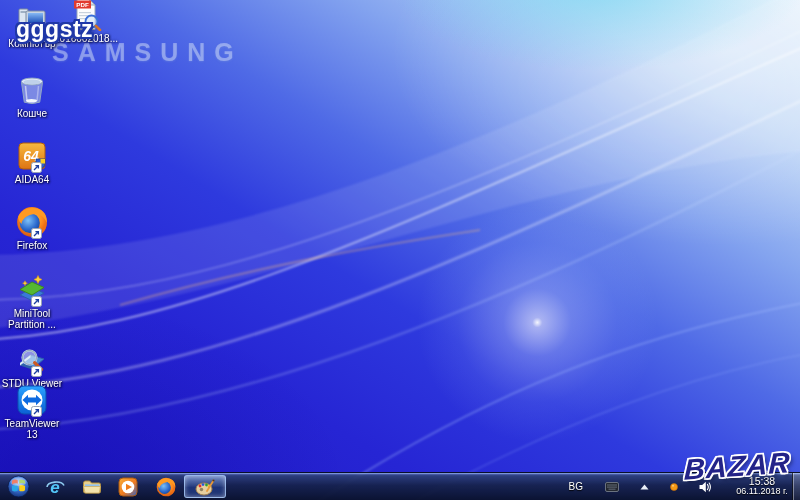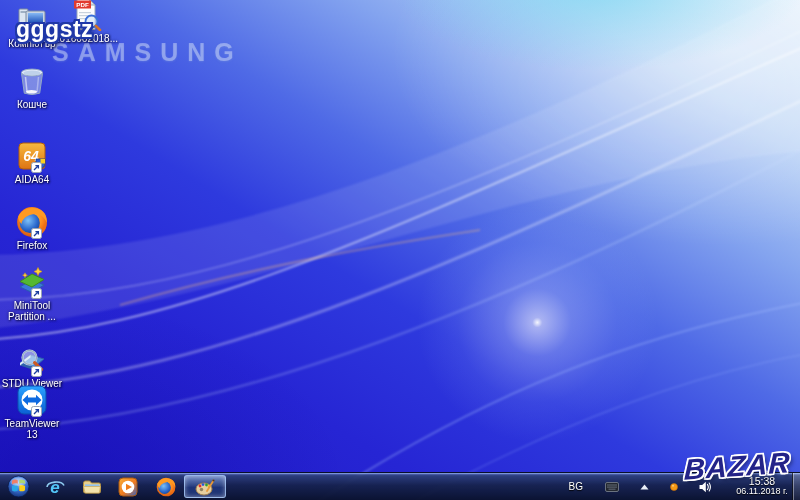--- a/index.html
+++ b/index.html
@@ -167,21 +167,21 @@
         <rect x="9" y="14" width="12" height="1.2" fill="#c8d2dc"></rect>
         <rect x="9" y="17" width="12" height="1.2" fill="#c8d2dc"></rect>
         <rect x="9" y="20" width="8" height="1.2" fill="#c8d2dc"></rect>
         <circle cx="21.5" cy="23.5" r="6" fill="#cfe2f7" fill-opacity="0.6" stroke="#3a6fd8" stroke-width="1.8"></circle>
         <line x1="25.8" y1="27.8" x2="30" y2="32" stroke="#d8742a" stroke-width="2.6" stroke-linecap="round"></line>
       </svg>
     </span>
     <span class="dlabel">2016062018...</span>
   </div>
 
-  <div class="dicon" style="left:0;top:65px">
+  <div class="dicon" style="left:0;top:74px">
     <span class="ic">
       <svg width="32" height="32" viewBox="0 0 32 32">
         <path d="M5.5,8.5 L8.3,28.2 Q16,31 23.7,28.2 L26.5,8.5 Q16,12.4 5.5,8.5 Z" fill="#c9d9ec" fill-opacity="0.5" stroke="#93a9c4"></path>
         <ellipse cx="15.5" cy="26.8" rx="5.5" ry="1.8" fill="#f4f8fc"></ellipse>
         <ellipse cx="16" cy="7.5" rx="10.5" ry="3.4" fill="#eef4fb" fill-opacity="0.95" stroke="#93a9c4"></ellipse>
         <ellipse cx="16" cy="8" rx="8.6" ry="2.4" fill="#b9cde6" fill-opacity="0.85"></ellipse>
         <path d="M9.5,12 L11,27" stroke="#ffffff" stroke-opacity="0.55" stroke-width="1.5"></path>
         <path d="M22.5,12 L21,27" stroke="#ffffff" stroke-opacity="0.35" stroke-width="1.5"></path>
       </svg>
     </span>
@@ -214,21 +214,21 @@
         <path d="M19.2,10.6 C19.2,15.8 15.4,19.2 10.6,19.6 C15.2,18 17.4,14.6 17.4,11.2 Z" fill="#ef6f14" opacity="0.9"></path>
       </svg>
       <svg class="scut" width="11" height="11" viewBox="0 0 11 11">
         <rect x="0.5" y="0.5" width="10" height="10" rx="2" fill="#fff" stroke="#9aa4b4"></rect>
         <path d="M3,8 L7.2,3.8 M4.4,3.6 h3 v3" stroke="#1c3f9e" stroke-width="1.3" fill="none"></path>
       </svg>
     </span>
     <span class="dlabel">Firefox</span>
   </div>
 
-  <div class="dicon" style="left:0;top:266px">
+  <div class="dicon" style="left:0;top:274px">
     <span class="ic">
       <svg width="32" height="32" viewBox="0 0 32 32">
         <path d="M4,21 L16,13.5 L28,19 L16,26.5 Z" fill="#3b78d8" stroke="#2a5cb0"></path>
         <path d="M4,15.5 L16,8 L28,13.5 L16,21 Z" fill="#54b832" stroke="#3d8a20"></path>
         <path d="M22,1.5 L23.3,4.2 L26,5.5 L23.3,6.8 L22,9.5 L20.7,6.8 L18,5.5 L20.7,4.2 Z" fill="#ffd23c" stroke="#d89c10" stroke-width="0.6"></path>
         <path d="M9,6.8 L9.8,8.4 L11.4,9.2 L9.8,10 L9,11.6 L8.2,10 L6.6,9.2 L8.2,8.4 Z" fill="#ffd23c" stroke="#d89c10" stroke-width="0.5"></path>
       </svg>
       <svg class="scut" width="11" height="11" viewBox="0 0 11 11">
         <rect x="0.5" y="0.5" width="10" height="10" rx="2" fill="#fff" stroke="#9aa4b4"></rect>
         <path d="M3,8 L7.2,3.8 M4.4,3.6 h3 v3" stroke="#1c3f9e" stroke-width="1.3" fill="none"></path>

